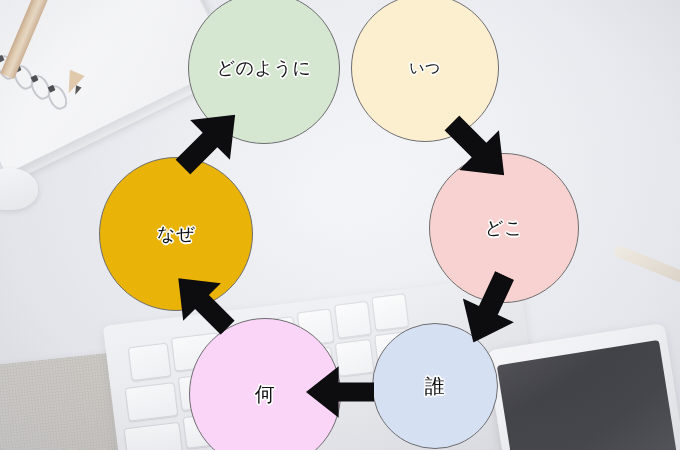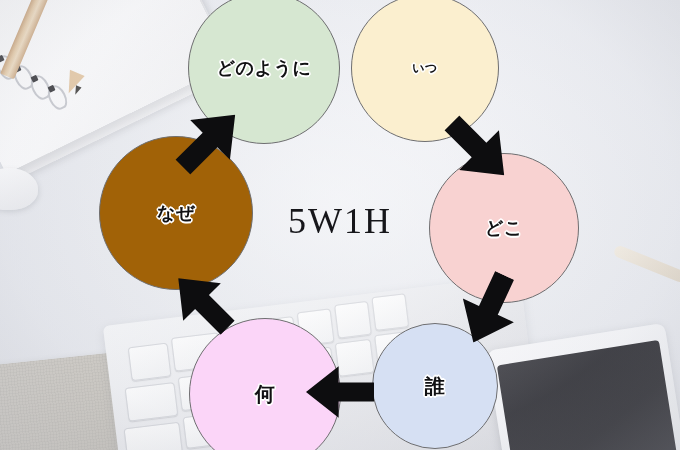--- a/index.html
+++ b/index.html
@@ -212,21 +212,21 @@
     position: absolute;
     border-radius: 50%;
     border: 1.4px solid #6e6e70;
     display: flex;
     align-items: center;
     justify-content: center;
     box-sizing: border-box;
   }
   .circle-label {
     font-family: "DejaVu Sans", "Liberation Sans", sans-serif;
-    font-weight: 700;
+    font-weight: 400;
     color: #111113;
     text-shadow:
       1.6px 0 0 #ffffff, -1.6px 0 0 #ffffff,
       0 1.6px 0 #ffffff, 0 -1.6px 0 #ffffff,
       1.2px 1.2px 0 #ffffff, -1.2px 1.2px 0 #ffffff,
       1.2px -1.2px 0 #ffffff, -1.2px -1.2px 0 #ffffff;
     white-space: nowrap;
     letter-spacing: 0.5px;
   }
 
@@ -347,26 +347,26 @@
     <div class="phone-screen"></div>
   </div>
 
   <div class="bg-vignette"></div>
 
   <div id="circles-layer">
       <div class="circle" style="left: 188px; top: -8px; width: 152px; height: 152px; background: rgb(214, 231, 209); border-color: rgb(110, 110, 112);">
         <span class="circle-label" style="font-size: 18px;">どのように</span>
       </div>
       <div class="circle" style="left: 351px; top: -6px; width: 148px; height: 148px; background: rgb(251, 239, 207); border-color: rgb(110, 110, 112);">
-        <span class="circle-label" style="font-size: 12px;">いつ</span>
+        <span class="circle-label" style="font-size: 15px;">いつ</span>
       </div>
       <div class="circle" style="left: 429px; top: 153px; width: 150px; height: 150px; background: rgb(248, 210, 209); border-color: rgb(110, 110, 112);">
         <span class="circle-label" style="font-size: 18px;">どこ</span>
       </div>
-      <div class="circle" style="left: 99px; top: 136px; width: 154px; height: 154px; background: #a16207; border-color: rgb(110, 110, 112);">
+      <div class="circle" style="left: 99px; top: 157px; width: 154px; height: 154px; background: #eab308; border-color: rgb(110, 110, 112);">
         <span class="circle-label" style="font-size: 18px;">なぜ</span>
       </div>
       <div class="circle" style="left: 189px; top: 318px; width: 152px; height: 152px; background: rgb(251, 213, 248); border-color: rgb(110, 110, 112);">
         <span class="circle-label" style="font-size: 20px;">何</span>
       </div>
       <div class="circle" style="left: 372px; top: 323px; width: 126px; height: 126px; background: rgb(214, 224, 243); border-color: rgb(110, 110, 112);">
         <span class="circle-label" style="font-size: 20px;">誰</span>
       </div>
     </div>
   <div id="arrows-layer">
@@ -390,16 +390,15 @@
           <path d="M 0 36 L 52 36 L 52 12 L 100 50 L 52 88 L 52 64 L 0 64 Z" fill="#0d0d0f"></path>
         </svg>
       </div>
       <div class="arrow" style="left: 168px; top: 268px; width: 70px; height: 70px; transform: rotate(-135deg);">
         <svg width="70" height="70" viewBox="0 0 100 100">
           <path d="M 0 36 L 52 36 L 52 12 L 100 50 L 52 88 L 52 64 L 0 64 Z" fill="#0d0d0f"></path>
         </svg>
       </div>
     </div>
 
-  <div class="center-label">5W1H</div>
 
 
 </div>
 
 </body></html>

